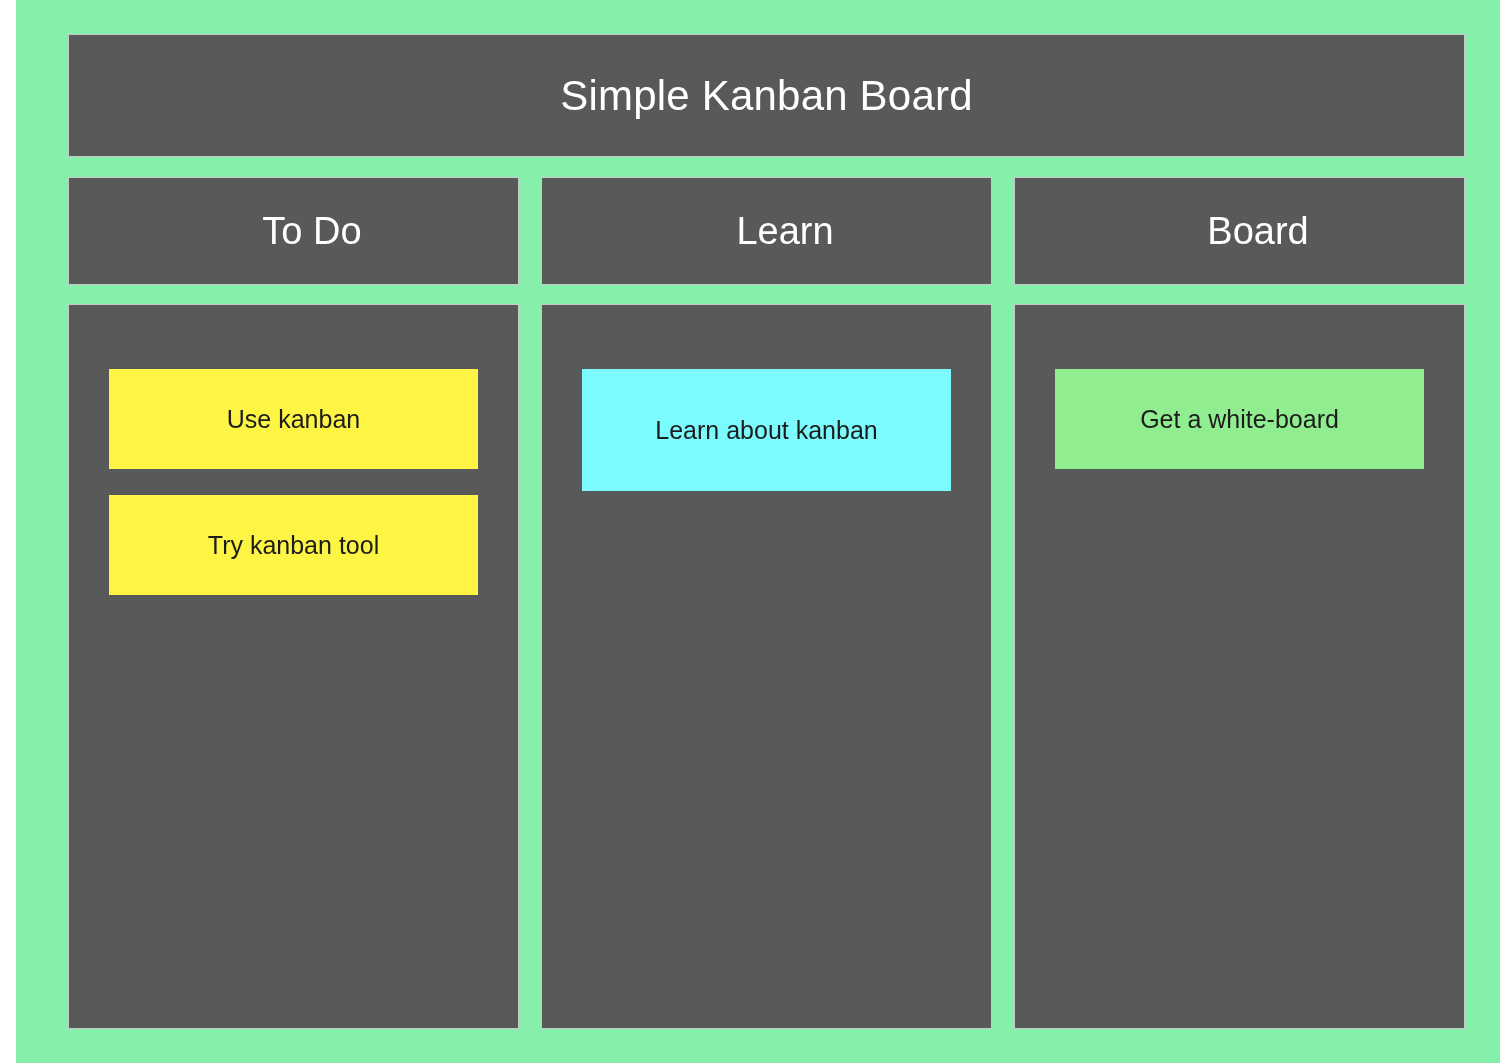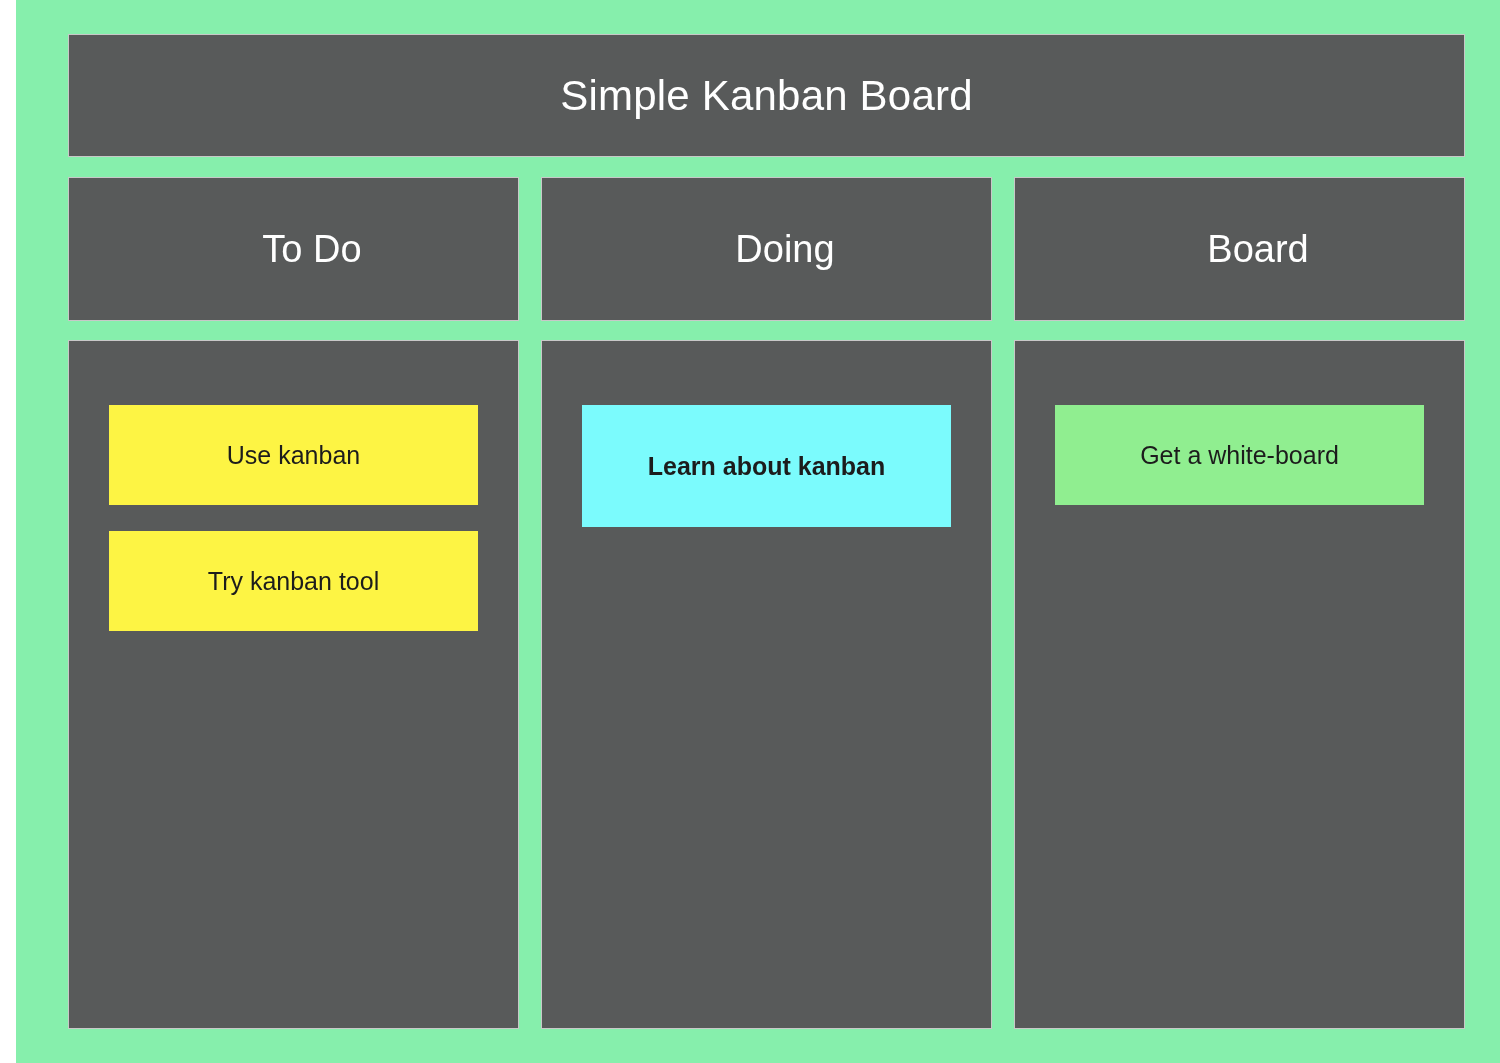--- a/index.html
+++ b/index.html
@@ -50,21 +50,21 @@
     height: 852px;
     display: flex;
     gap: 22px;
   }
   .column {
     flex: 1 1 0;
     display: flex;
     flex-direction: column;
   }
   .column-header {
-    height: 144px;
+    height: 108px;
     background: #585a5a;
     border: 1px solid #c8c8c8;
     box-sizing: border-box;
     display: flex;
     align-items: center;
     justify-content: center;
     flex: 0 0 auto;
     padding-left: 37px;
   }
   .column-header .column-title {
@@ -92,21 +92,21 @@
     justify-content: center;
     text-align: center;
     color: #1c1c1c;
     font-size: 25px;
     font-weight: 400;
     line-height: 1.15;
     padding: 4px 10px;
     user-select: none;
   }
   .card.size-short { height: 100px; }
-  .card.size-tall  { height: 122px; font-weight: bold; }
+  .card.size-tall  { height: 122px; }
   .card + .card.gap-lg { margin-top: 26px; }
   .card + .card.gap-sm { margin-top: 51px; }
 </style>
 </head>
 <body>
 
 <div class="board">
 
   <div class="board-title">
     <span class="title-text">Simple Kanban Board</span>
@@ -123,21 +123,21 @@
           <span>Use kanban</span>
         </div>
         <div class="card size-short gap-lg" style="background:#fdf444">
           <span>Try kanban tool</span>
         </div>
       </div>
     </div>
 
     <div class="column">
       <div class="column-header">
-        <span class="column-title">Doing</span>
+        <span class="column-title">Learn</span>
       </div>
       <div class="column-body">
         <div class="card size-tall gap-lg" style="background:#7bfbfd">
           <span>Learn about kanban</span>
         </div>
       </div>
     </div>
 
     <div class="column">
       <div class="column-header">

